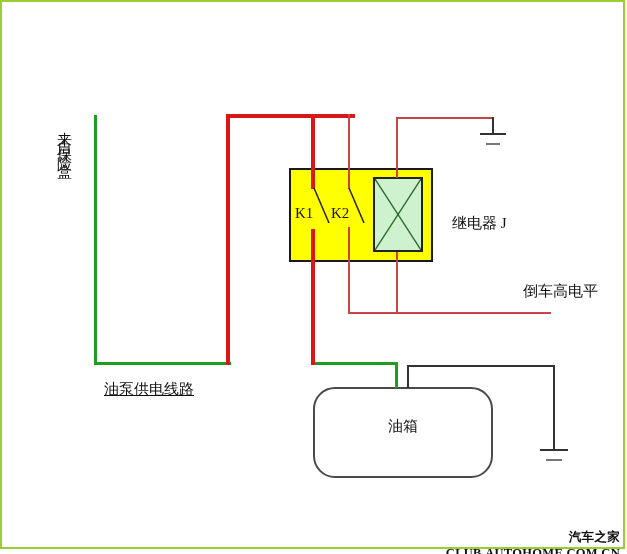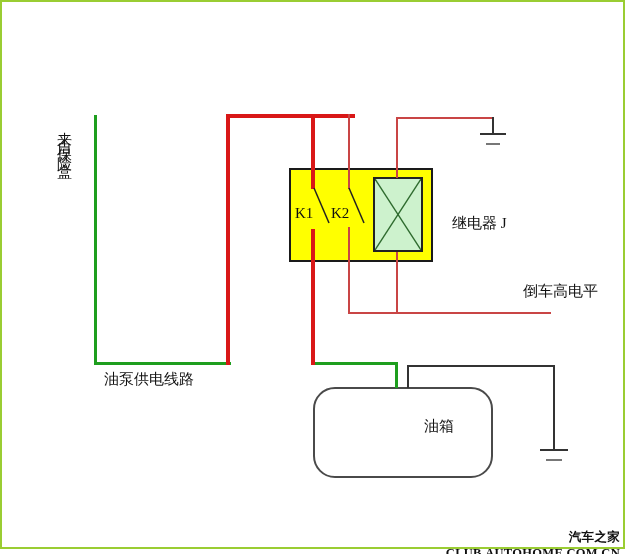--- a/index.html
+++ b/index.html
@@ -55,22 +55,22 @@
   .lbl{position:absolute;z-index:5;font-size:15px;line-height:1.1;white-space:nowrap;}
   #fuse-source-label{
     left:56px;top:120px;
     writing-mode:vertical-rl;text-orientation:upright;
     letter-spacing:8px;font-size:15px;
   }
   #contact-k1-label{left:295px;top:205px;}
   #contact-k2-label{left:331px;top:205px;font-family:Liberation Serif, serif;}
   #relay-label{left:452px;top:215px;}
   #reverse-label{left:511px;top:283px;margin-left:12px;}
-  #pump-label{left:104px;top:371px;}
-  #tank-label{left:0;top:28px;width:100%;text-align:center;position:absolute;font-size:15px;padding-left:36px;}
+  #pump-label{left:104px;top:381px;text-decoration:underline;}
+  #tank-label{left:0;top:28px;width:100%;text-align:center;position:absolute;font-size:15px;}
   #watermark{
     left:395px;top:529px;width:225px;
     text-align:right;
     font-size:12.5px;font-weight:bold;
     letter-spacing:0.3px;z-index:5;
   }
 </style>
 </head>
 <body>
 

